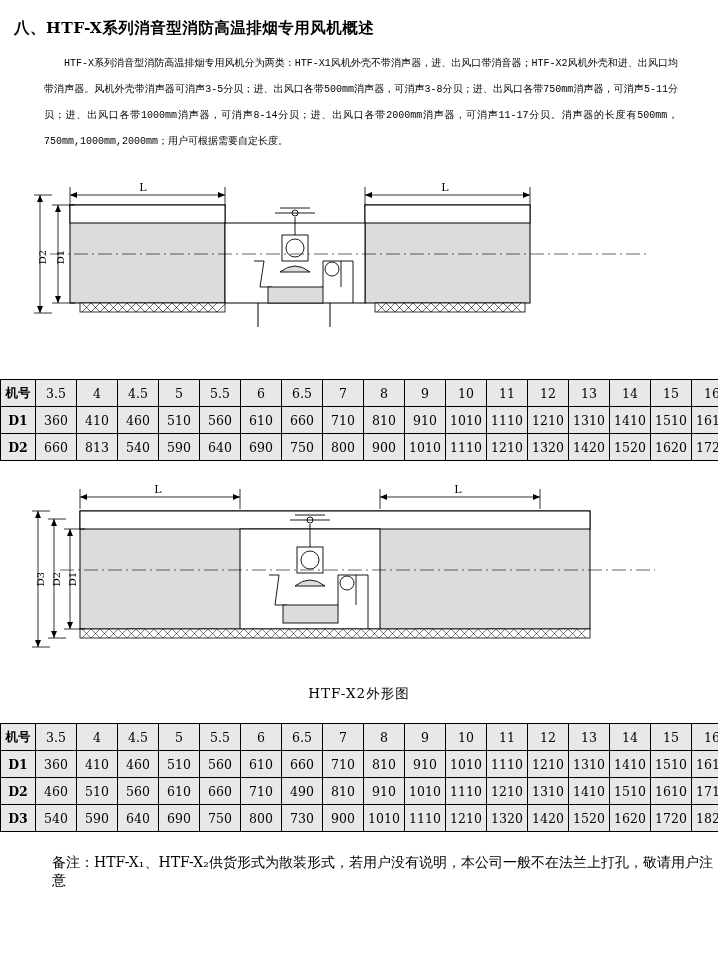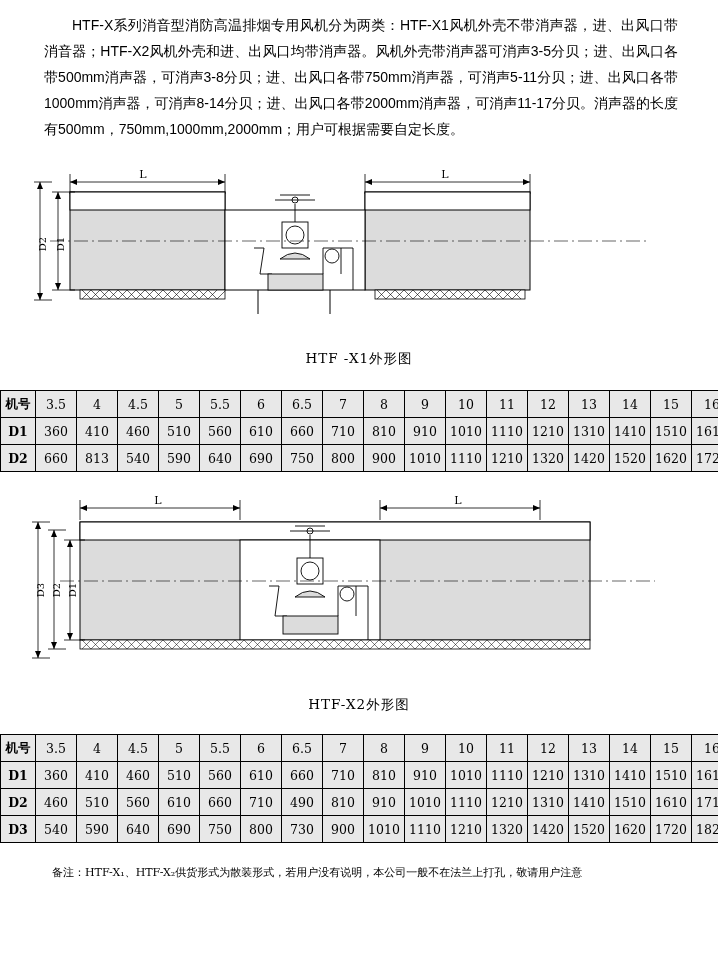--- a/index.html
+++ b/index.html
@@ -20,22 +20,22 @@
     box-sizing:border-box;
   }
   .title{
     font-family:"DejaVu Serif","Liberation Serif",serif;
     font-weight:bold;
     font-size:15.5px;
     letter-spacing:0.5px;
     margin:18px 0 0 14px;
   }
   .para{
-    font-family:Liberation Sans, sans-serif;
-    font-size:14px;
+    font-family:Liberation Mono, monospace;
+    font-size:10px;
     line-height:26px;
     margin:12px 40px 0 44px;
     text-align:justify;
     text-indent:2em;
   }
   
   .drawing{
     position:relative;
     margin:0 auto;
   }
@@ -65,30 +65,31 @@
     background:#e8e8e8;
   }
   table.spec td.lbl{
     min-width:30px;
     font-weight:bold;
   }
   .tbl-wrap1{margin-top:22px;}
   .tbl-wrap2{margin-top:20px;}
   .note{
     font-family:"DejaVu Serif","Liberation Serif",serif;
-    font-size:11px;
+    font-size:14px;
     margin:22px 0 0 52px;
   }
   svg{display:block;}
 </style>
 </head>
 <body>
 
 <div class="page">
 
+  <div class="title">八、HTF-X系列消音型消防高温排烟专用风机概述</div>
 
   <div class="para">HTF-X系列消音型消防高温排烟专用风机分为两类：HTF-X1风机外壳不带消声器，进、出风口带消音器；HTF-X2风机外壳和进、出风口均带消声器。风机外壳带消声器可消声3-5分贝；进、出风口各带500mm消声器，可消声3-8分贝；进、出风口各带750mm消声器，可消声5-11分贝；进、出风口各带1000mm消声器，可消声8-14分贝；进、出风口各带2000mm消声器，可消声11-17分贝。消声器的长度有500mm，750mm,1000mm,2000mm；用户可根据需要自定长度。</div>
 
   <div class="drawing dwg1">
     <svg width="640" height="180" viewBox="0 0 640 180">
 
       <g stroke="#000" stroke-width="0.8" fill="none">
         <line x1="40" y1="18" x2="195" y2="18"></line>
         <path d="M40 18 l7 -3 v6 z" fill="#000" stroke="none"></path>
         <path d="M195 18 l-7 -3 v6 z" fill="#000" stroke="none"></path>
@@ -219,21 +220,20 @@
         <line x1="10" y1="18" x2="10" y2="136"></line>
         <path d="M10 18 l-3 7 h6 z" fill="#000" stroke="none"></path>
         <path d="M10 136 l-3 -7 h6 z" fill="#000" stroke="none"></path>
         <line x1="4" y1="18" x2="22" y2="18"></line>
         <line x1="4" y1="136" x2="22" y2="136"></line>
       </g>
       <text x="34" y="80" font-size="10" font-family="DejaVu Serif, serif" transform="rotate(-90 34 80)" text-anchor="middle">D1</text>
       <text x="16" y="80" font-size="10" font-family="DejaVu Serif, serif" transform="rotate(-90 16 80)" text-anchor="middle">D2</text>
     </svg>
   </div>
-  <div class="cap">HTF -X1外形图</div>
 
   <div class="tbl-wrap1">
     <table class="spec">
       <tbody>
         <tr>
           <td class="lbl">机号</td>
           <td>3.5</td>
           <td>4</td>
           <td>4.5</td>
           <td>5</td>

